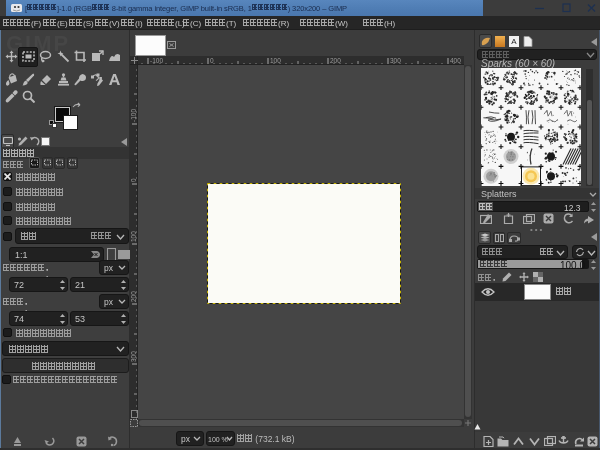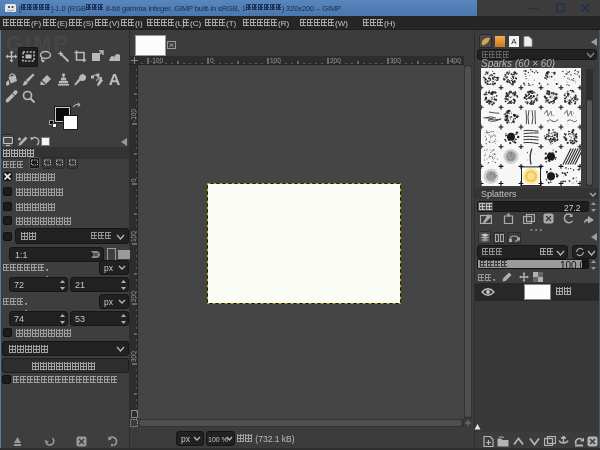--- a/index.html
+++ b/index.html
@@ -10,21 +10,21 @@
 i.k6{display:inline-block;vertical-align:top;width:6px;height:7px;margin-right:1px;opacity:.8;
  background:repeating-linear-gradient(90deg,currentColor 0 1px,transparent 1px 3px),
  repeating-linear-gradient(0deg,currentColor 0 1px,transparent 1px 3px)}
 i.k5{display:inline-block;vertical-align:top;width:5px;height:6px;margin-right:1px;opacity:.9;
  background:repeating-linear-gradient(90deg,currentColor 0 1px,transparent 1px 2.5px),
  repeating-linear-gradient(0deg,currentColor 0 1px,transparent 1px 2.5px)}
 .fld{position:absolute;background:#212121;border:1px solid #161616;border-radius:3px;color:#c4c4c4}
 .txt{position:absolute;color:#c4c4c4;font-size:9px;line-height:10px;white-space:nowrap}
 svg{display:block}
 </style></head><body>
-<div class="abs" style="left:0;top:0;width:477px;height:16px;background:linear-gradient(180deg,#5886bd 0%,#4f7db4 55%,#4a77ae 100%)">
+<div class="abs" style="left:6px;top:0;width:477px;height:16px;background:linear-gradient(180deg,#5886bd 0%,#4f7db4 55%,#4a77ae 100%)">
     <svg class="abs" style="left:5px;top:3px" width="11" height="10">
       <rect x="0" y="1" width="11" height="8" rx="1.5" fill="#e8e8ec"></rect>
       <circle cx="4" cy="4" r="1.1" fill="#333"></circle>
       <circle cx="7.5" cy="4" r="1.1" fill="#333"></circle>
       <path d="M2 7 Q5.5 9 9 7" stroke="#888" stroke-width="0.8" fill="none"></path>
     </svg>
     <div class="abs" style="left:19px;top:4px;color:#1a2c4e;font-size:7.5px;line-height:9px;white-space:nowrap;letter-spacing:-0.1px">[<i class="k5"></i><i class="k5"></i><i class="k5"></i><i class="k5"></i><i class="k5"></i>]-1.0 (RGB<i class="k5"></i><i class="k5"></i><i class="k5"></i> 8-bit gamma integer, GIMP built-in sRGB, 1<i class="k5"></i><i class="k5"></i><i class="k5"></i><i class="k5"></i><i class="k5"></i><i class="k5"></i>) 320x200 – GIMP</div>
     <svg class="abs" style="left:524px;top:0" width="76" height="16">
       <path d="M5 8.5 H14" stroke="#1d3050" stroke-width="1.3"></path>
       <rect x="33" y="4" width="7" height="7.5" fill="none" stroke="#1d3050" stroke-width="1.2"></rect>
@@ -1394,21 +1394,21 @@
 <div class="abs" style="left:586px;top:69px;width:7px;height:117px;background:#2e2e2e"></div>
 <div class="abs" style="left:587px;top:100px;width:5px;height:85px;background:#555;border-radius:2px"></div>
 <div class="abs" style="left:475px;top:188px;width:125px;height:11px;background:#343434"></div>
 <div class="abs" style="left:481px;top:189px;color:#c2c2c2;font-size:9px">Splatters</div>
 <svg class="abs" style="left:589px;top:192px" width="8" height="5">
     <path d="M1 1 L4.0 4 L7 1" stroke="#aaa" stroke-width="1.3" fill="none"></path>
   </svg>
 <div class="abs" style="left:477px;top:201px;width:112px;height:11px;background:#1e1e1e;border:1px solid #151515;border-radius:2px"></div>
 <div class="abs" style="left:478px;top:202px;width:15px;height:9px;background:#4f4f4f"></div>
 <div class="abs" style="left:479px;top:203px;color:#ddd"><i class="k6"></i><i class="k6"></i></div>
-<div class="abs" style="left:564px;top:203px;color:#ccc;font-size:8.5px">27.2</div>
+<div class="abs" style="left:564px;top:203px;color:#ccc;font-size:8.5px">12.3</div>
 <svg class="abs" style="left:590px;top:201px" width="7" height="12">
     <path d="M1 4 L3.5 1 L6 4 Z" fill="#999"></path>
     <path d="M1 8 L3.5 11 L6 8 Z" fill="#999"></path>
   </svg>
 <svg class="abs" style="left:480px;top:214px" width="12" height="10">
     <rect x="0.5" y="1.5" width="11" height="8" fill="none" stroke="#ababab" stroke-width="1.2"></rect>
     <path d="M8 0 L11 3 L5 9 L3 9.5 L3.5 7.5 Z" fill="#ababab"></path>
   </svg>
 <svg class="abs" style="left:503px;top:213px" width="11" height="11">
     <path d="M1.5 3 H9.5 V10.5 H1.5 Z" fill="none" stroke="#ababab" stroke-width="1.2"></path>

